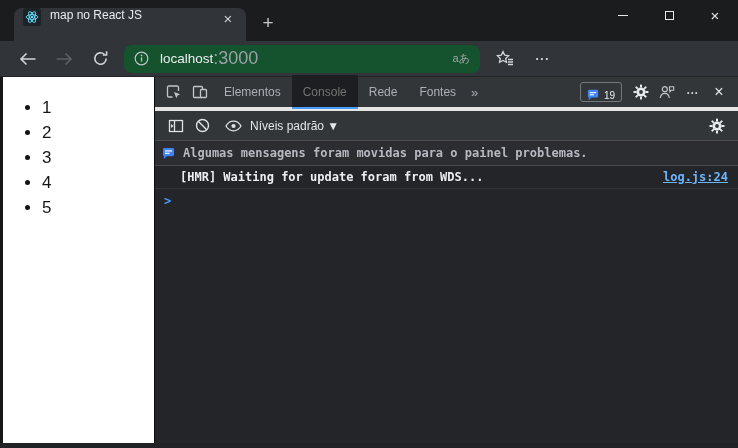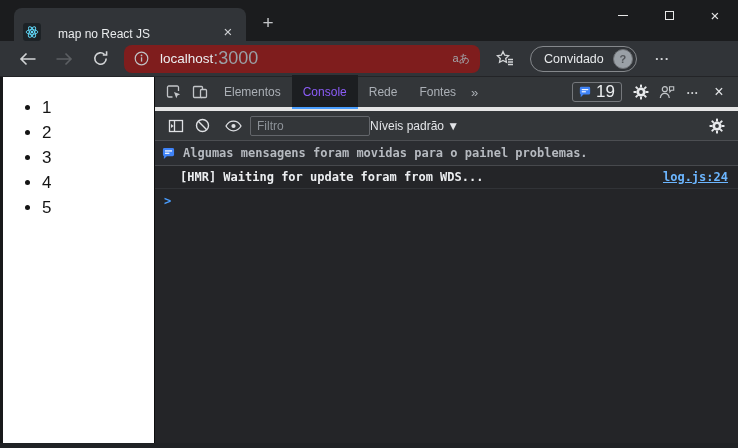--- a/index.html
+++ b/index.html
@@ -3,40 +3,40 @@
 <meta charset="utf-8">
 <style>
   * { box-sizing: border-box; margin: 0; padding: 0; }
   html,body { width:738px; height:448px; overflow:hidden; background:#1b1c1e;
               font-family:"Liberation Sans", sans-serif; }
   .window { position:relative; width:738px; height:448px; background:#1b1c1e; }
 
   
   .tabstrip { height:41px; position:relative; display:flex; align-items:flex-end; }
   .tab { margin-left:14px; width:232px; height:33px; background:#313438;
-         border-radius:8px 8px 0 0; display:flex; align-items:flex-end;
-         padding:0 8px 0 9px; color:#e9ebed; font-size:12px;gap:8px; }
+         border-radius:8px 8px 0 0; display:flex; align-items:flex-start;
+         padding:0 8px 0 9px; color:#e9ebed; font-size:12px; }
   .favicon { width:18px; height:18px; border-radius:3px; background:#1d2226;
              display:flex; align-items:center; justify-content:center; flex:none; }
   .tab-title { flex:1; margin-left:9px; white-space:nowrap; overflow:hidden; }
   .tab-close { width:20px; height:20px; display:flex; align-items:center; justify-content:center;
                color:#cfd1d4; font-size:15px; border-radius:4px; }
   .new-tab { margin-left:9px; margin-bottom:5px; width:26px; height:26px; color:#c3c5c8;
              font-size:19px; display:flex; align-items:center; justify-content:center; font-weight:300; }
   .win-controls { position:absolute; top:0; right:0; display:flex; }
   .win-btn { width:46px; height:31px; display:flex; align-items:center; justify-content:center; }
   .min-glyph { width:10px; height:1px; background:#e8e8e8; display:block; }
   .max-glyph { width:9px; height:9px; border:1px solid #e8e8e8; display:block; }
   .close-glyph { color:#e8e8e8; font-size:15px; line-height:1; }
 
   
   .navbar { height:36px; background:#313438; display:flex; align-items:center; padding-left:10px;
             border-bottom:1px solid #232427; }
   .nav-btn { width:36px; height:30px; display:flex; align-items:center; justify-content:center; }
-  .urlbar { margin-left:6px; width:356px; height:28px; background:#7f1d1d; border-radius:8px;
+  .urlbar { margin-left:6px; width:356px; height:28px; background:#14532d; border-radius:8px;
             display:flex; align-items:center; padding:0 10px; }
   .url-host { margin-left:11px; font-size:13.5px; color:#eceef0; }
   .url-port { font-size:18px; color:#9aa0a6; }
   .url-spacer { flex:1; }
   .translate { font-size:11px; color:#a2a7ac; }
   .fav-btn { margin-left:13px; width:24px; display:flex; justify-content:center; }
   .profile { margin-left:13px; height:26px; border:1px solid #85888c; border-radius:13px;
              display:flex; align-items:center; padding:0 3px 0 13px; color:#e8eaec; font-size:12.5px; }
   .avatar { width:20px; height:20px; margin-left:9px; border-radius:50%; background:#9aa0a6;
             border:1px solid #6d7074; color:#53565a; font-size:11px; font-weight:bold;
@@ -51,26 +51,26 @@
   .page li { margin-bottom:4px; line-height:21px; }
   .v-divider { width:1px; background:#0d0d0e; }
 
   .devtools { flex:1; background:#242528; display:flex; flex-direction:column; min-width:0; }
 
   
   .dt-tabbar { height:34px; background:#333639; border-bottom:4px solid #e5e5e5;
                display:flex; align-items:center; padding:0 6px 0 6px; font-size:12px; color:#abb0b6; }
   .dt-toolicon { width:26px; height:26px; display:flex; align-items:center; justify-content:center; }
   .dt-tab { padding:0 11px; height:34px; display:flex; align-items:center; position:relative; }
-  .dt-tab.active { background:#1c1e21; color:#8b5cf6;text-align:right; }
+  .dt-tab.active { background:#1c1e21; color:#737373;text-align:right; }
   .dt-tab.active::after { content:""; position:absolute; left:0; right:0; bottom:0; height:2.5px; background:#4a9eff; }
   .dt-more { margin-left:4px; font-size:13px; color:#abb0b6; }
   .dt-spacer { flex:1; }
   .dt-badge { border:1px solid #75787c; border-radius:3px; height:20px; padding:0 6px;
-              display:flex; align-items:center; gap:5px; color:#eceef0; font-size:17px; margin-right:6px; }
+              display:flex; align-items:flex-end; gap:5px; color:#eceef0; font-size:10px; margin-right:6px; }
   .dt-right-icon { width:26px; height:26px; display:flex; align-items:center; justify-content:center; color:#d6d8da; }
   .dt-close { font-size:16px; color:#e4e6e8; }
 
   
   .dt-contoolbar { height:30px; background:#333639; border-bottom:1px solid #4c4e52;
                    display:flex; align-items:center; padding:0 8px; }
   .ctx-dropdown { margin-left:8px; width:134px; height:22px; background:#202225; border-radius:2px;
                   display:flex; align-items:center; justify-content:space-between;
                   padding:0 8px; font-size:12px; color:#e0e2e5; }
   .caret { font-size:8px; color:#d6d8da; }
@@ -158,24 +158,20 @@
         <span class="url-port">:3000</span>
       <span class="url-spacer"></span>
       <span class="translate">aあ</span>
     </div>
     <div class="fav-btn">
       <svg width="18" height="17" viewBox="0 0 18 17">
         <path d="M7 1.6l1.7 3.6 3.9.5-2.9 2.7.8 3.9L7 10.4l-3.5 1.9.8-3.9L1.4 5.7l3.9-.5z" stroke="#d2d4d6" stroke-width="1.3" fill="none"></path>
         <path d="M12 9.5h5M12 12h5M12 14.5h5" stroke="#d2d4d6" stroke-width="1.3"></path>
       </svg>
     </div>
-    <div class="profile">
-      <span>Convidado</span>
-      <span class="avatar">?</span>
-    </div>
     <div class="overflow-dots">•••</div>
   </div>
 
   <div class="content">
 
     <div class="page">
       <ul>
         <li>1</li>
         <li>2</li>
         <li>3</li>
@@ -255,21 +251,20 @@
             <circle cx="7.5" cy="7.5" r="6" stroke="#dfe1e4" stroke-width="1.4" fill="none"></circle>
             <path d="M3.3 3.3l8.4 8.4" stroke="#dfe1e4" stroke-width="1.4"></path>
           </svg>
         </div>
         <div class="eye-wrap">
           <svg width="17" height="14" viewBox="0 0 17 14">
             <path d="M1 7s2.7-4.8 7.5-4.8S16 7 16 7s-2.7 4.8-7.5 4.8S1 7 1 7z" stroke="#dfe1e4" stroke-width="1.3" fill="none"></path>
             <circle cx="8.5" cy="7" r="2.1" fill="#dfe1e4"></circle>
           </svg>
         </div>
-        <input class="filter-input" type="text" placeholder="Filtro" style="">
         <div class="levels">Níveis padrão ▼</div>
         <div class="dt-spacer"></div>
         <div class="dt-toolicon">
           <svg width="16" height="16" viewBox="0 0 16 16">
             <g fill="#e8eaec">
               <rect x="7" y="0.5" width="2" height="3" rx="0.6"></rect>
               <rect x="7" y="12.5" width="2" height="3" rx="0.6"></rect>
               <rect x="0.5" y="7" width="3" height="2" rx="0.6"></rect>
               <rect x="12.5" y="7" width="3" height="2" rx="0.6"></rect>
               <rect x="7" y="0.5" width="2" height="3" rx="0.6" transform="rotate(45 8 8)"></rect>

